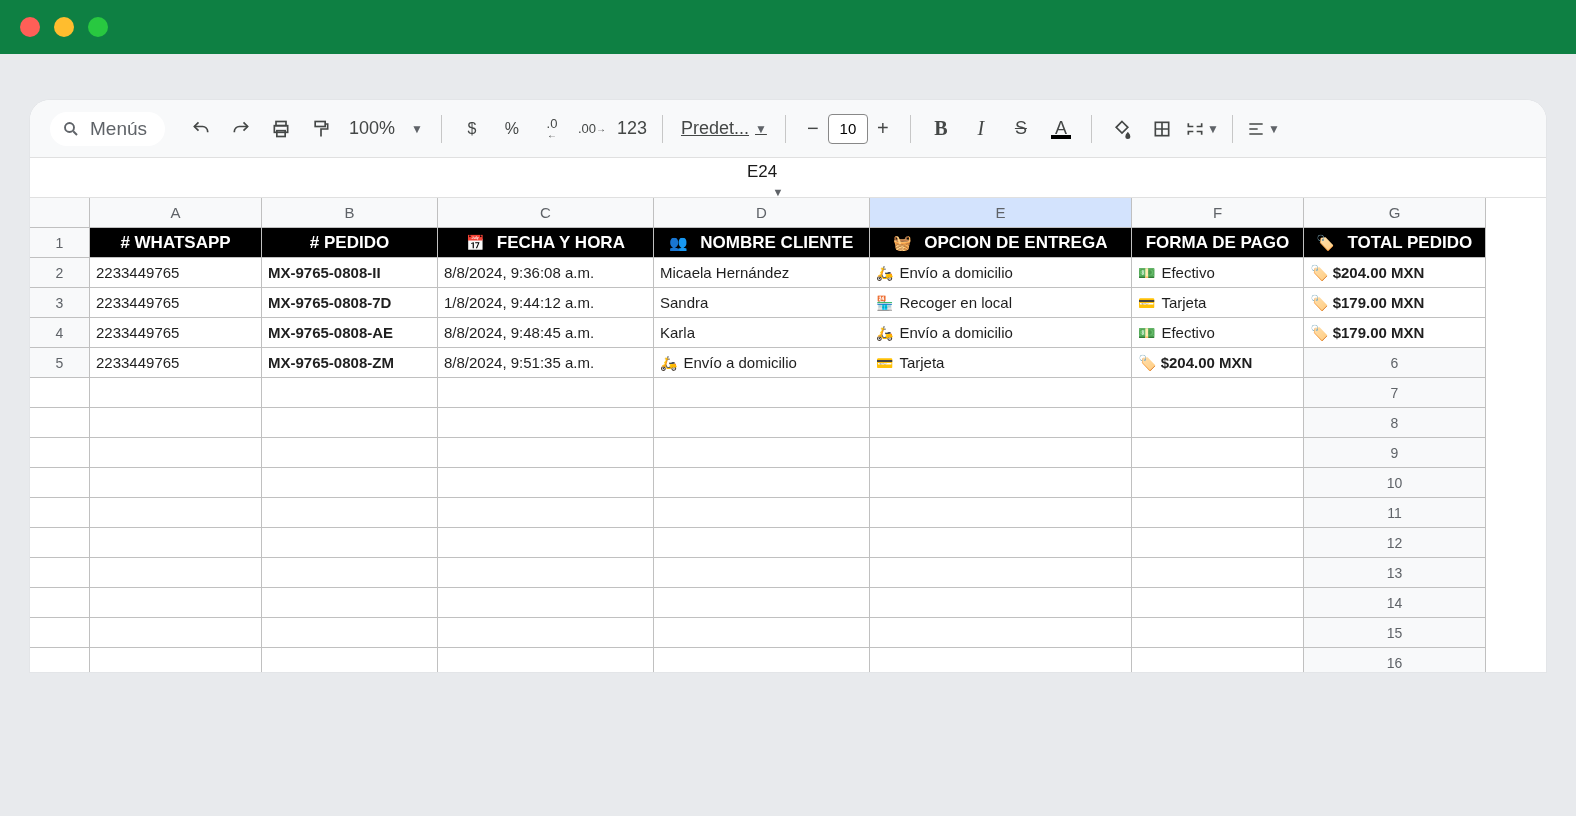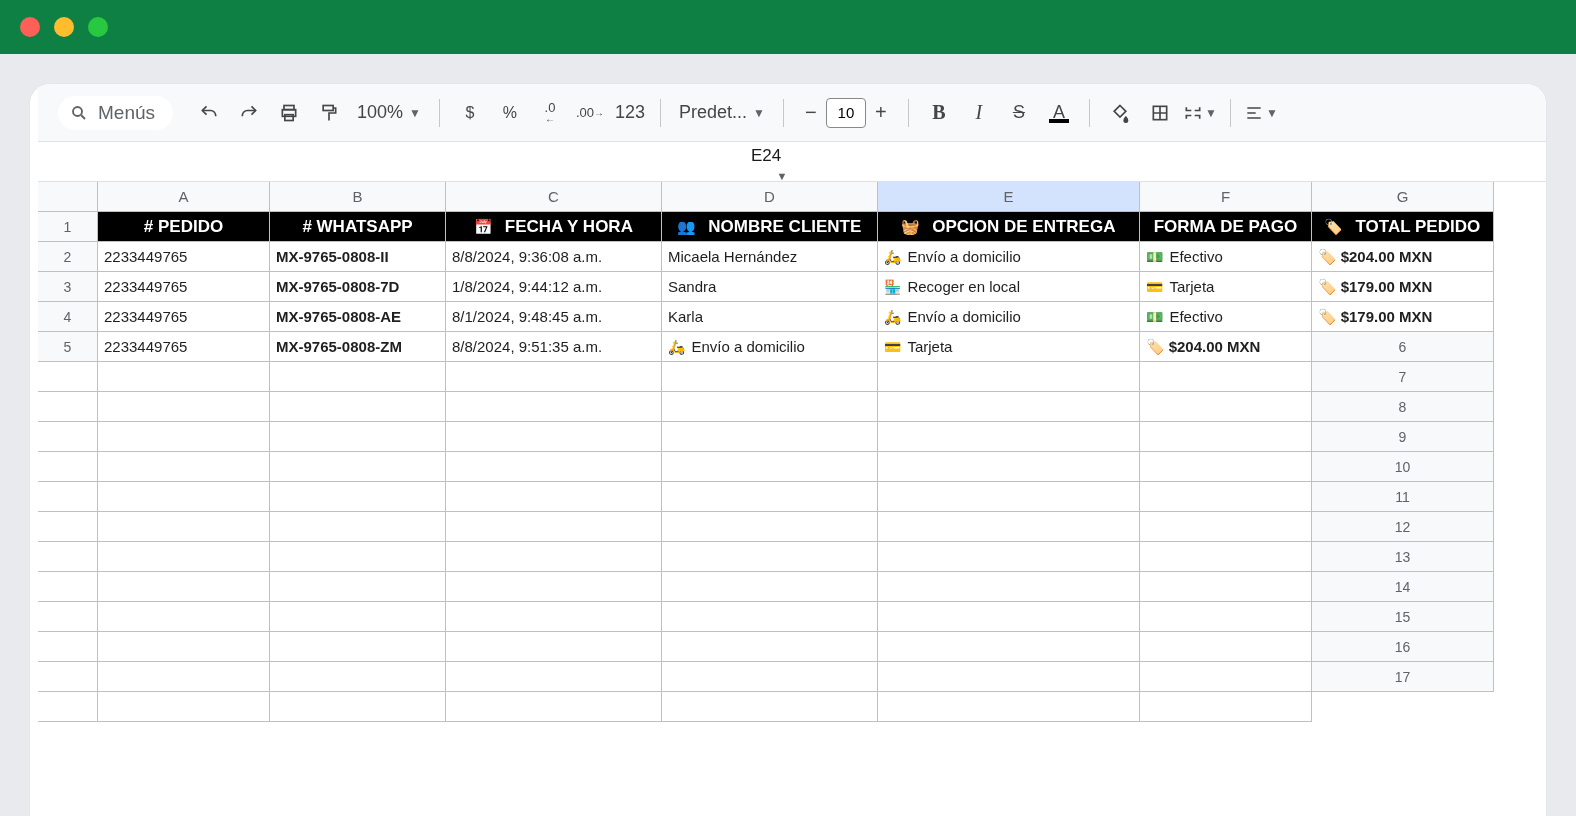--- a/index.html
+++ b/index.html
@@ -17,26 +17,25 @@
     align-items: center;
     padding-left: 20px;
     gap: 14px;
   }
   .dot { width: 20px; height: 20px; border-radius: 50%; }
   .dot.red { background: #ff5f57; }
   .dot.yellow { background: #ffbd2e; }
   .dot.green { background: #28c840; }
   .app {
     background: #fff;
-    margin: 30px 30px 0 30px;
+    margin: 46px 30px 0 30px;
     border-radius: 20px 20px 0 0;
     overflow: hidden;
-    height: 732px;
+    height: 572px;
     box-shadow: 0 0 0 1px rgba(0,0,0,0.02);
-    padding-left: 8px;
   }
   .toolbar {
     display: flex;
     align-items: center;
     padding: 10px 20px;
     gap: 4px;
     height: 58px;
     border-bottom: 1px solid #e0e0e0;
     background: #f8f9fa;
   }
@@ -64,32 +63,33 @@
   .tb-btn svg { width: 20px; height: 20px; }
   .sep {
     width: 1px;
     height: 28px;
     background: #c7c7c7;
     margin: 0 8px;
   }
   .zoom-group {
     display: flex;
     align-items: center;
+    gap: 16px;
+    font-size: 18px;
+    color: #444746;
+    padding: 0 6px;
+  }
+  .font-group {
+    display: flex;
+    align-items: center;
     gap: 6px;
     font-size: 18px;
     color: #444746;
     padding: 0 6px;
-  }
-  .font-group {
-    display: flex;
-    align-items: center;
-    gap: 6px;
-    font-size: 18px;
-    color: #444746;
-    padding: 0 6px;
+    text-decoration: underline;
   }
   .caret { font-size: 12px; color: #5f6368; }
   .size-group {
     display: flex;
     align-items: center;
   }
   .size-btn {
     width: 30px; height: 30px;
     display:flex; align-items:center; justify-content:center;
     font-size: 20px; color:#444746; cursor:pointer;
@@ -308,22 +308,22 @@
   <div class="sheet" id="grid">
       <div class="corner"></div>
       <div class="colhead">A</div>
       <div class="colhead">B</div>
       <div class="colhead">C</div>
       <div class="colhead">D</div>
       <div class="colhead sel">E</div>
       <div class="colhead">F</div>
       <div class="colhead">G</div>
       <div class="rowhead">1</div>
+      <div class="cell hdr"># WHATSAPP</div>
       <div class="cell hdr"># PEDIDO</div>
-      <div class="cell hdr"># WHATSAPP</div>
       <div class="cell hdr"><span class="ico">📅</span>FECHA Y HORA</div>
       <div class="cell hdr"><span class="ico">👥</span>NOMBRE CLIENTE</div>
       <div class="cell hdr"><span class="ico">🧺</span>OPCION DE ENTREGA</div>
       <div class="cell hdr">FORMA DE PAGO</div>
       <div class="cell hdr"><span class="ico">🏷️</span>TOTAL PEDIDO</div>
       <div class="rowhead">2</div>
       <div class="cell">2233449765</div>
       <div class="cell bcell">MX-9765-0808-II</div>
       <div class="cell">8/8/2024, 9:36:08 a.m.</div>
       <div class="cell">Micaela Hernández</div>
@@ -334,21 +334,21 @@
       <div class="cell">2233449765</div>
       <div class="cell bcell">MX-9765-0808-7D</div>
       <div class="cell">1/8/2024, 9:44:12 a.m.</div>
       <div class="cell">Sandra</div>
       <div class="cell"><span class="ico">🏪</span>Recoger en local</div>
       <div class="cell"><span class="ico">💳</span>Tarjeta</div>
       <div class="cell bcell"><span class="currency-ico">🏷️</span>$179.00 MXN</div>
       <div class="rowhead">4</div>
       <div class="cell">2233449765</div>
       <div class="cell bcell">MX-9765-0808-AE</div>
-      <div class="cell">8/1/2024, 9:48:45 a.m.</div>
+      <div class="cell">8/8/2024, 9:48:45 a.m.</div>
       <div class="cell">Karla</div>
       <div class="cell"><span class="ico">🛵</span>Envío a domicilio</div>
       <div class="cell"><span class="ico">💵</span>Efectivo</div>
       <div class="cell bcell"><span class="currency-ico">🏷️</span>$179.00 MXN</div>
       <div class="rowhead">5</div>
       <div class="cell">2233449765</div>
       <div class="cell bcell">MX-9765-0808-ZM</div>
       <div class="cell">8/8/2024, 9:51:35 a.m.</div>
       <div class="cell"><span class="ico">🛵</span>Envío a domicilio</div>
       <div class="cell"><span class="ico">💳</span>Tarjeta</div>

